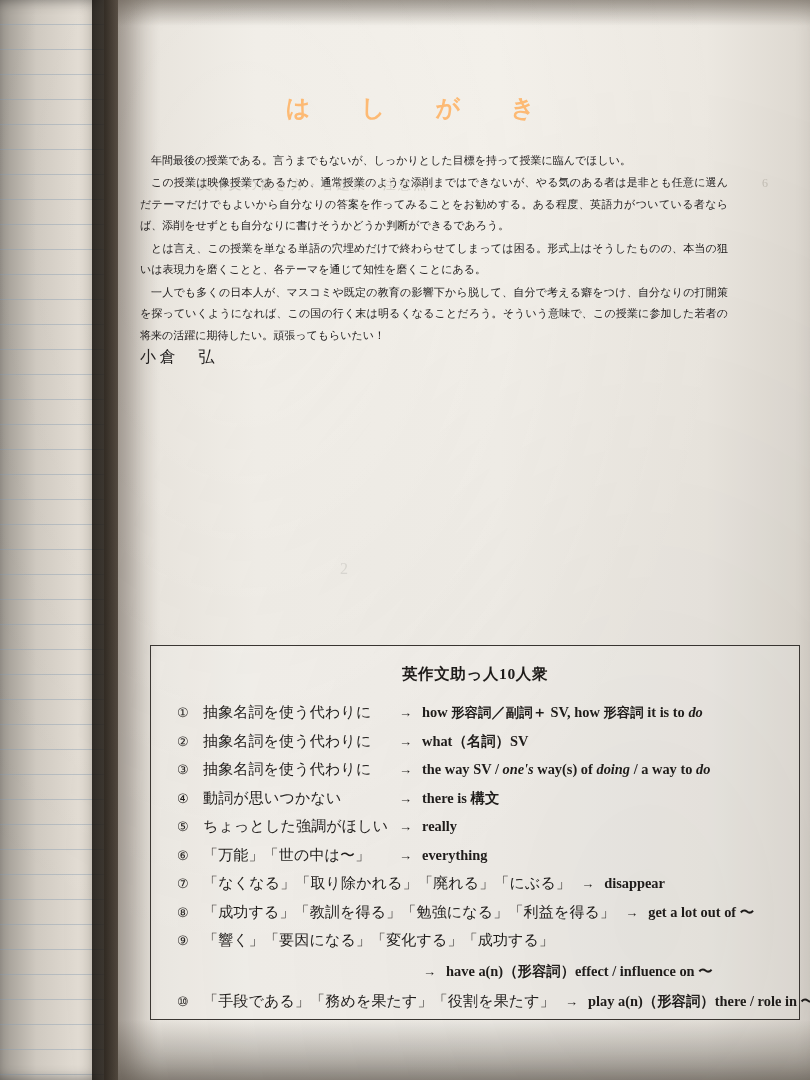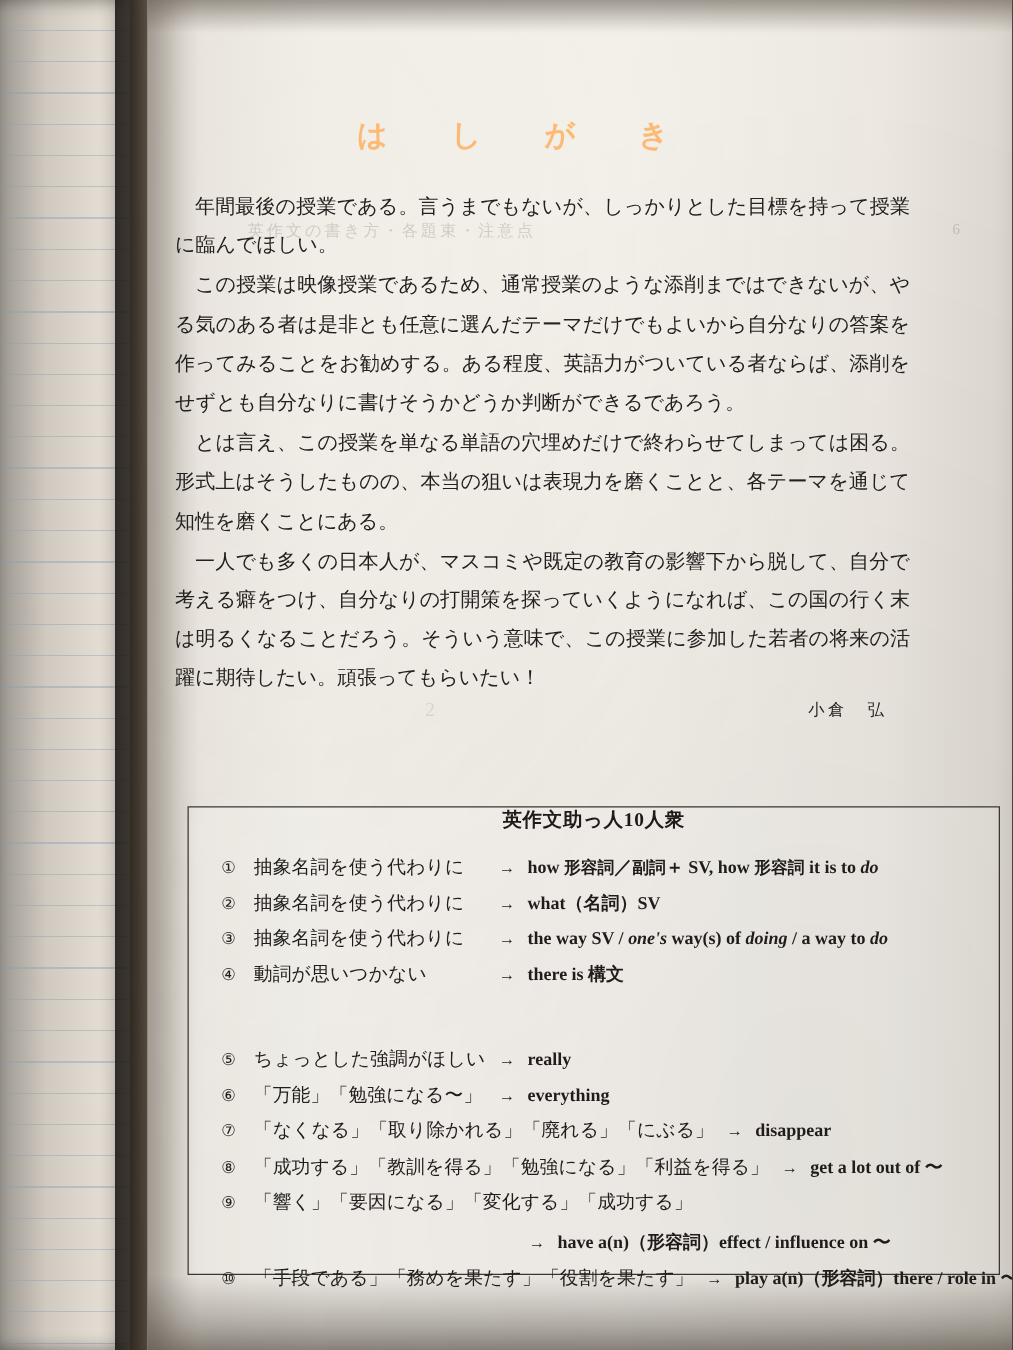--- a/index.html
+++ b/index.html
@@ -84,33 +84,33 @@
     color: #fdba74;
     padding-right: 86px;
   }
 
   
   .body-block {
     margin-top: 26px;
     padding-right: 52px;
   }
   .para {
-    font-size: 16px;
+    font-size: 11px;
     line-height: 1.95;
     text-align: justify;
     text-justify: inter-ideograph;
     margin: 0 0 1px 0;
     text-indent: 1em;
     color: #232020;
   }
 
   .signature {
     padding-right: 70px;
-    text-align: right;
-    font-size: 13px;
+    text-align: left;
+    font-size: 16px;
     letter-spacing: 0.22em;
     color: #232020;
   }
 
   
   .ghost {
     position: absolute;
     color: rgba(90,85,78,0.22);
     font-size: 13px;
     letter-spacing: 0.18em;
@@ -136,20 +136,21 @@
     width: 650px;
     height: 375px;
     border: 1.5px solid #3a3632;
     background: rgba(255,255,255,0.16);
     box-sizing: border-box;
   }
   .box-title {
     text-align: center;
     font-size: 15.5px;
     font-weight: 700;
+    margin-top: 18px;
     letter-spacing: 0.04em;
     color: #1e1b19;
   }
   .rows {
     margin-top: 20px;
     padding: 0 16px 0 26px;
   }
   .row {
     display: flex;
     align-items: baseline;
@@ -185,21 +186,21 @@
     align-items: baseline;
     font-size: 13.6px;
     margin-bottom: 13.5px;
     padding-left: 236px;
     color: #201d1b;
     white-space: nowrap;
   }
 
   
   .jp-w1 { display:inline-block; width: 186px; }
-  .jp-w2 { display:inline-block; width: 186px; margin-top: 40px; }
+  .jp-w2 { display:inline-block; width: 186px; }
   .jp-auto { display:inline-block; }
 
   
   .grain {
     position: absolute;
     inset: 0;
     pointer-events: none;
     background:
       radial-gradient(ellipse at 30% 20%, rgba(255,255,255,0.10), rgba(255,255,255,0) 60%),
       radial-gradient(ellipse at 80% 85%, rgba(0,0,0,0.10), rgba(255,255,255,0) 65%);
@@ -270,21 +271,21 @@
 
         <div class="row">
           <span class="num">⑤</span>
           <span class="jp jp-w2">ちょっとした強調がほしい</span>
           <span class="arrow">→</span>
           <span class="en">really</span>
         </div>
 
         <div class="row">
           <span class="num">⑥</span>
-          <span class="jp jp-w1">「万能」「勉強になる〜」</span>
+          <span class="jp jp-w1">「万能」「世の中は〜」</span>
           <span class="arrow">→</span>
           <span class="en">everything</span>
         </div>
 
         <div class="row">
           <span class="num">⑦</span>
           <span class="jp jp-auto">「なくなる」「取り除かれる」「廃れる」「にぶる」</span>
           <span class="arrow">→</span>
           <span class="en">disappear</span>
         </div>

